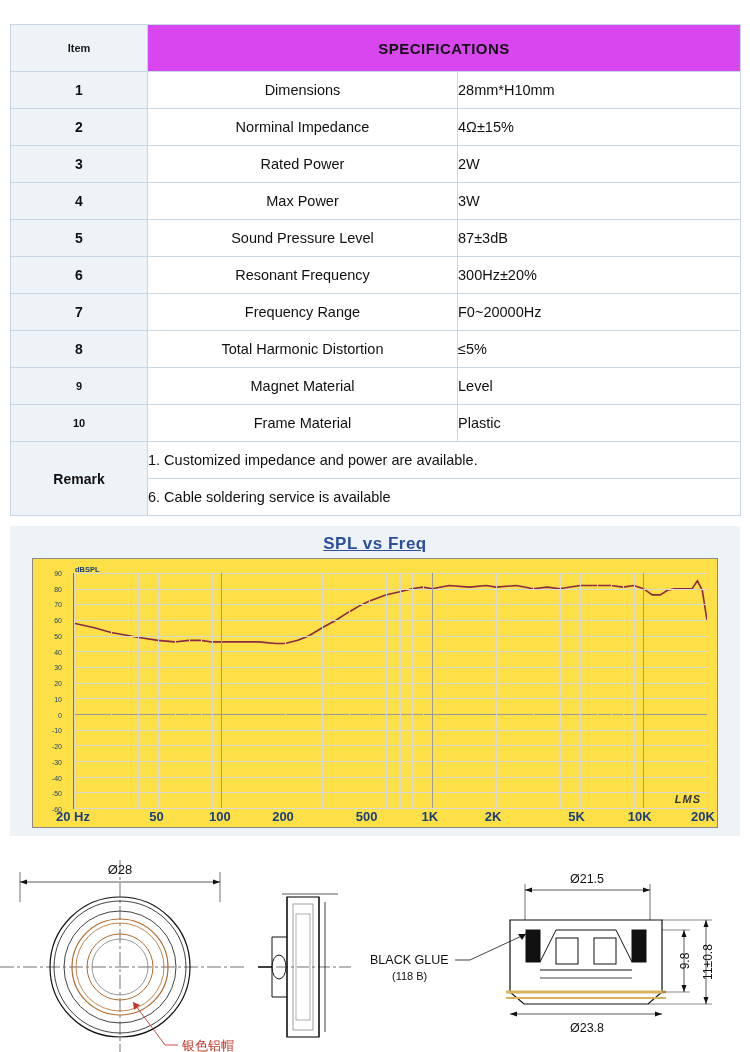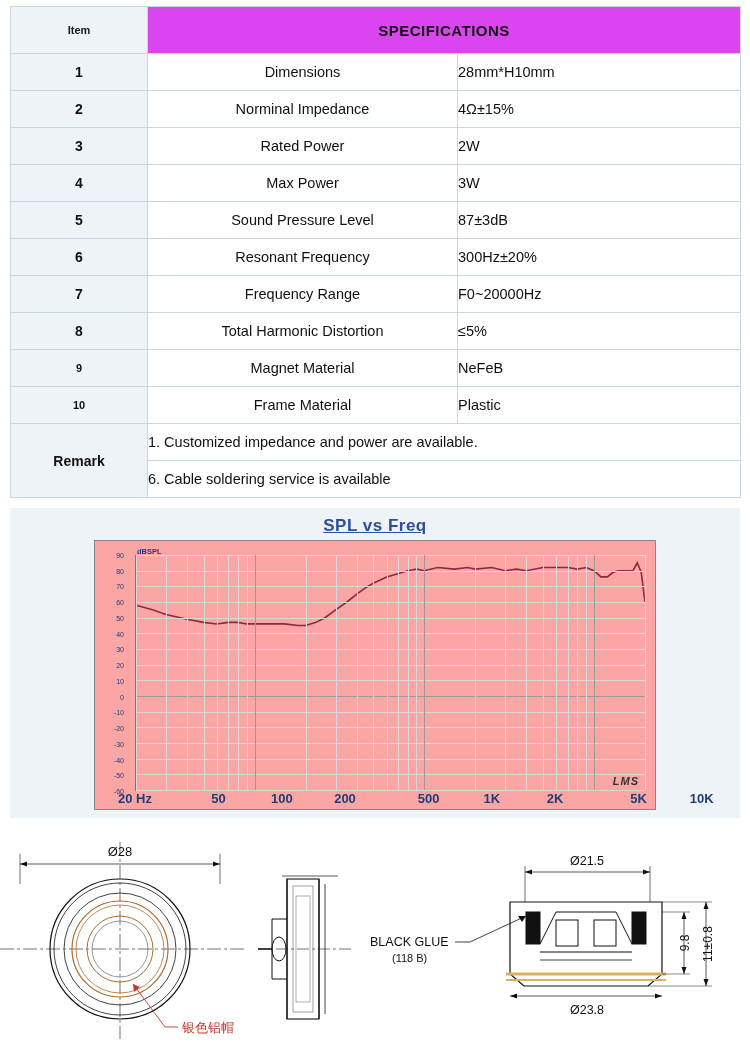--- a/index.html
+++ b/index.html
@@ -14,20 +14,21 @@
     color: #111;
     position: relative;
     overflow: hidden;
   }
 
   
   .spec-wrap {
     width: 750px;
     padding: 6px 10px 0 10px;
     box-sizing: border-box;
+    margin-top: 18px;
   }
   table.spec {
     width: 730px;
     border-collapse: collapse;
     table-layout: fixed;
   }
   table.spec td, table.spec th {
     border: 1px solid #c9d6e4;
     padding: 0;
     vertical-align: middle;
@@ -93,24 +94,24 @@
     text-align: center;
     font-size: 17px;
     font-weight: bold;
     color: #2b4f9e;
     text-decoration: underline;
     margin: 2px 0 4px 0;
     letter-spacing: 0.5px;
   }
   .plot-outer {
     position: relative;
-    width: 562px;
+    width: 686px;
     height: 270px;
     margin: 0 auto;
-    background: #fca5a5;
+    background: #fde047;
     border: 1px solid #888;
     box-sizing: border-box;
   }
   .plot-inner {
     position: absolute;
     left: 40px;
     top: 14px;
     right: 10px;
     bottom: 18px;
     border-left: 1px solid #777;
@@ -228,21 +229,21 @@
         <td class="val">F0~20000Hz</td>
       </tr>
       <tr>
         <td class="idx">8</td>
         <td class="name">Total Harmonic Distortion</td>
         <td class="val">≤5%</td>
       </tr>
       <tr>
         <td class="idx small">9</td>
         <td class="name">Magnet Material</td>
-        <td class="val">NeFeB</td>
+        <td class="val">Level</td>
       </tr>
       <tr>
         <td class="idx small">10</td>
         <td class="name">Frame Material</td>
         <td class="val">Plastic</td>
       </tr>
 
       <tr>
         <td class="remark" rowspan="2">Remark</td>
         <td class="remark-text" colspan="2">1. Customized impedance and power are available.</td>

